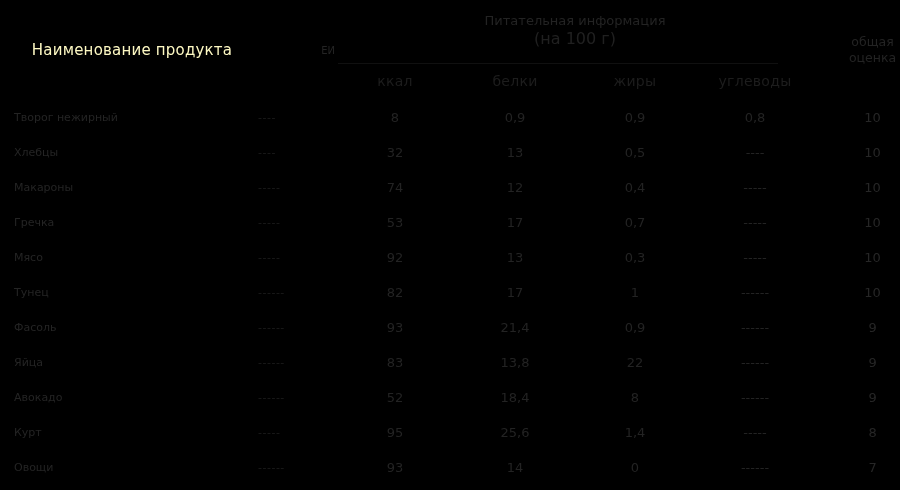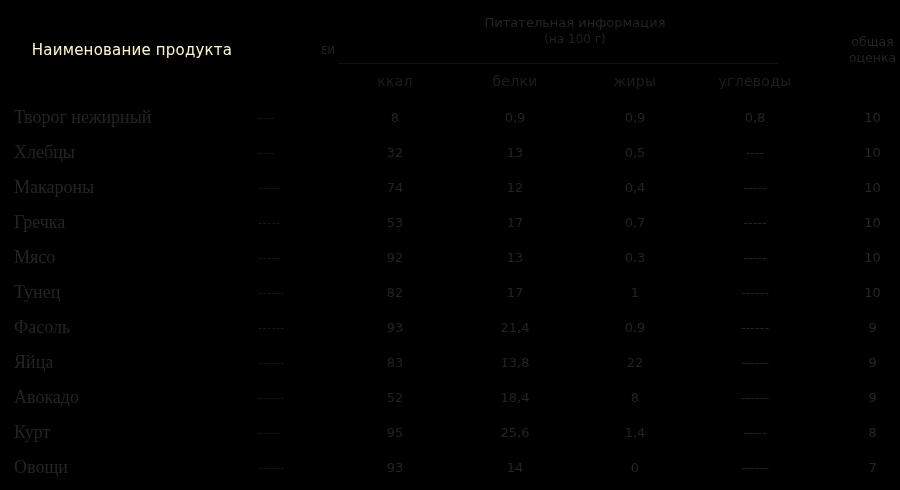--- a/index.html
+++ b/index.html
@@ -62,21 +62,21 @@
   }
 
   .th-group {
     text-align: center;
     font-size: 13px;
     color: #232323;
     line-height: 1.25;
   }
   .th-group .grp-sub {
     display: block;
-    font-size: 12px;
+    font-size: 16px;
     color: #202020;
   }
 
   .th-score {
     width: 115px;
     text-align: center;
     font-size: 12.5px;
     color: #232323;
     line-height: 1.3;
   }
@@ -93,23 +93,22 @@
   }
 
   
   tbody tr {
     height: 35px;
   }
 
   .c-name {
     text-align: left;
     padding-left: 14px !important;
-    font-size: 18px;
+    font-size: 11px;
     color: #242424;
-    font-family: Liberation Serif, serif;
   }
   .c-unit {
     text-align: left;
     padding-left: 8px !important;
     font-size: 11px;
     color: #1c1c1c;
     letter-spacing: 0.5px;
   }
   .c-num {
     text-align: center;

